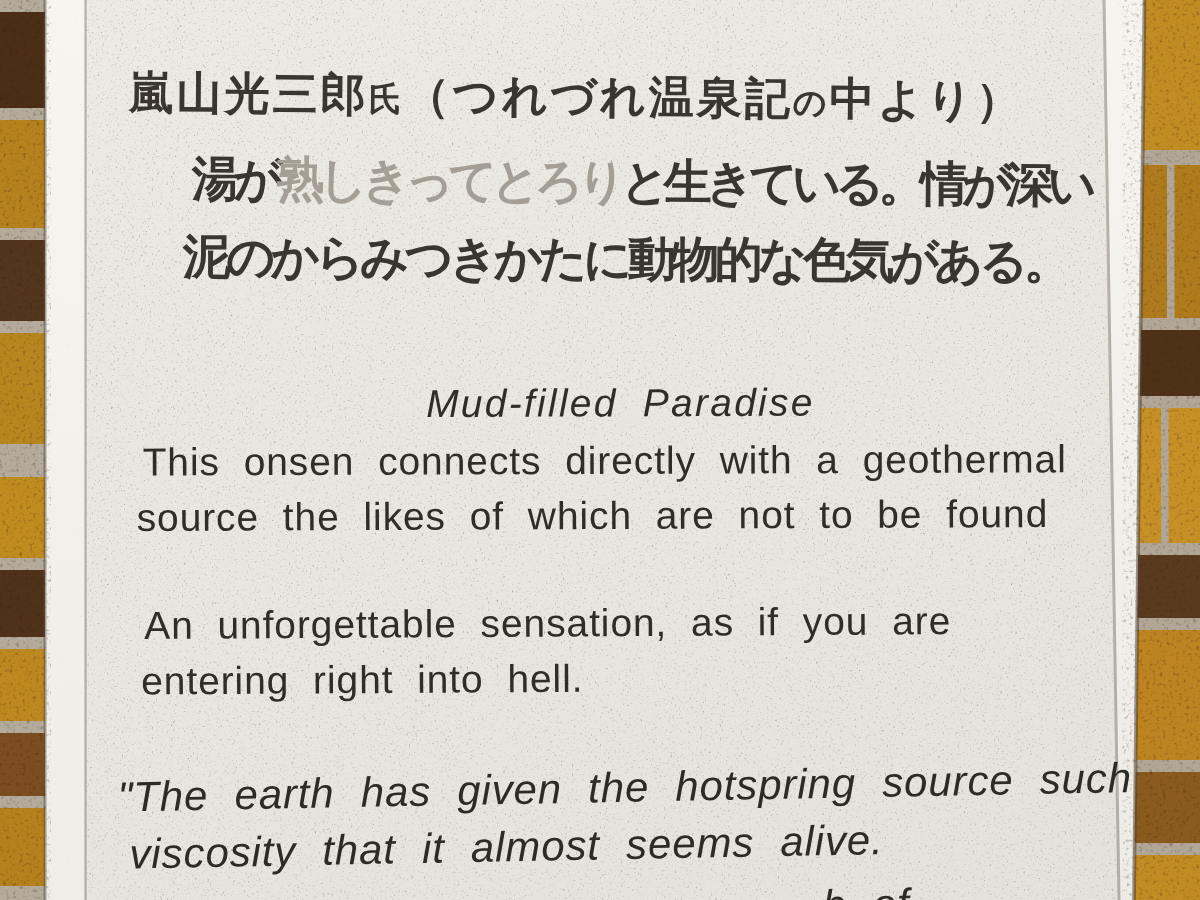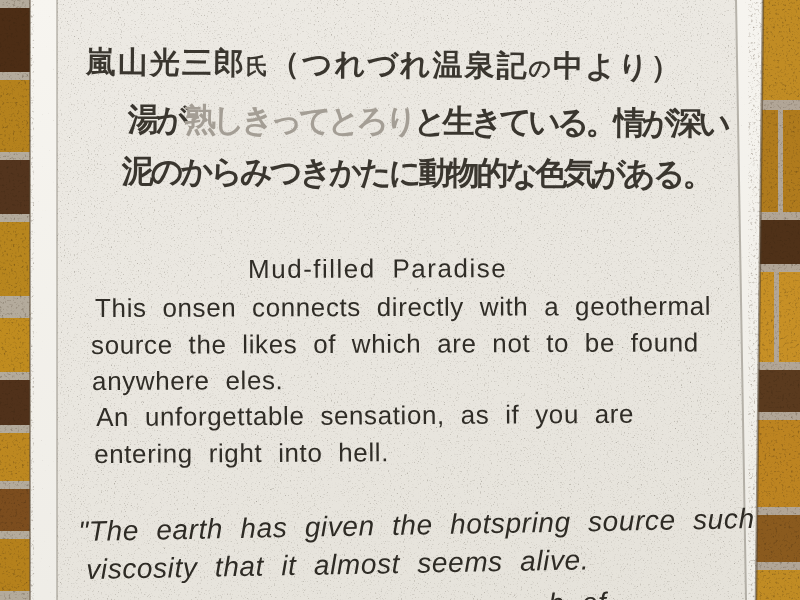--- a/index.html
+++ b/index.html
@@ -49,21 +49,21 @@
   svg.noise{position:absolute;left:0;top:0;pointer-events:none;}
   .content{position:absolute;inset:0;}
   .line{position:absolute;white-space:nowrap;transform-origin:left top;}
   .jp{font-family:"DejaVu Sans",sans-serif;font-weight:700;color:#3a362f;}
   .jp1{left:86px;top:42px;font-size:30px;letter-spacing:2px;transform:rotate(0.5deg);}
   .jp1 .sm{font-size:22px;}
   .jp2{left:128px;top:98px;font-size:32px;letter-spacing:-4px;transform:rotate(0.4deg);}
   .jp3{left:122px;top:150px;font-size:32px;letter-spacing:-3px;transform:rotate(0.3deg);}
   .faded{color:#a49e95;}
   .en{color:#302d27;}
-  .title{left:248px;top:254px;font-size:26px;letter-spacing:1.5px;word-spacing:8px;transform:rotate(-0.2deg);}
+  .title{left:284px;top:254px;font-size:26px;letter-spacing:1.5px;word-spacing:8px;transform:rotate(-0.2deg);font-style:italic;}
   .body{font-size:26px;letter-spacing:0.6px;word-spacing:8px;}
   .b1{left:95px;top:293px;transform:rotate(-0.2deg);}
   .b2{left:91px;top:330px;transform:rotate(-0.25deg);}
   .b3{left:92px;top:366px;transform:rotate(-0.25deg);}
   .b4{left:96px;top:402px;transform:rotate(-0.35deg);}
   .b5{left:94px;top:439px;transform:rotate(-0.35deg);}
   .quote{font-size:28px;font-style:italic;letter-spacing:0.6px;word-spacing:9px;color:#2e2b25;}
   .q1{left:78px;top:516px;transform:rotate(-1.1deg);}
   .q2{left:86px;top:554px;transform:rotate(-1.1deg);}
   .qf{left:548px;top:588px;transform:rotate(-1.1deg);}
@@ -144,21 +144,20 @@
     <div class="line jp jp2">
       <span>湯が</span><span class="faded">熟しきってとろり</span><span>と生きている。情が深い</span>
     </div>
 
     <div class="line jp jp3">泥のからみつきかたに動物的な色気がある。</div>
 
     <div class="line en title">Mud-filled Paradise</div>
 
     <div class="line en body b1">This onsen connects directly with a geothermal</div>
     <div class="line en body b2">source the likes of which are not to be found</div>
-    <div class="line en body b3">anywhere eles.</div>
 
     <div class="line en body b4">An unforgettable sensation, as if you are</div>
     <div class="line en body b5">entering right into hell.</div>
 
     <div class="line en quote q1">"The earth has given the hotspring source such</div>
     <div class="line en quote q2">viscosity that it almost seems alive.</div>
     <div class="line en quote qf">b of</div>
 
   </div>
 </div>

